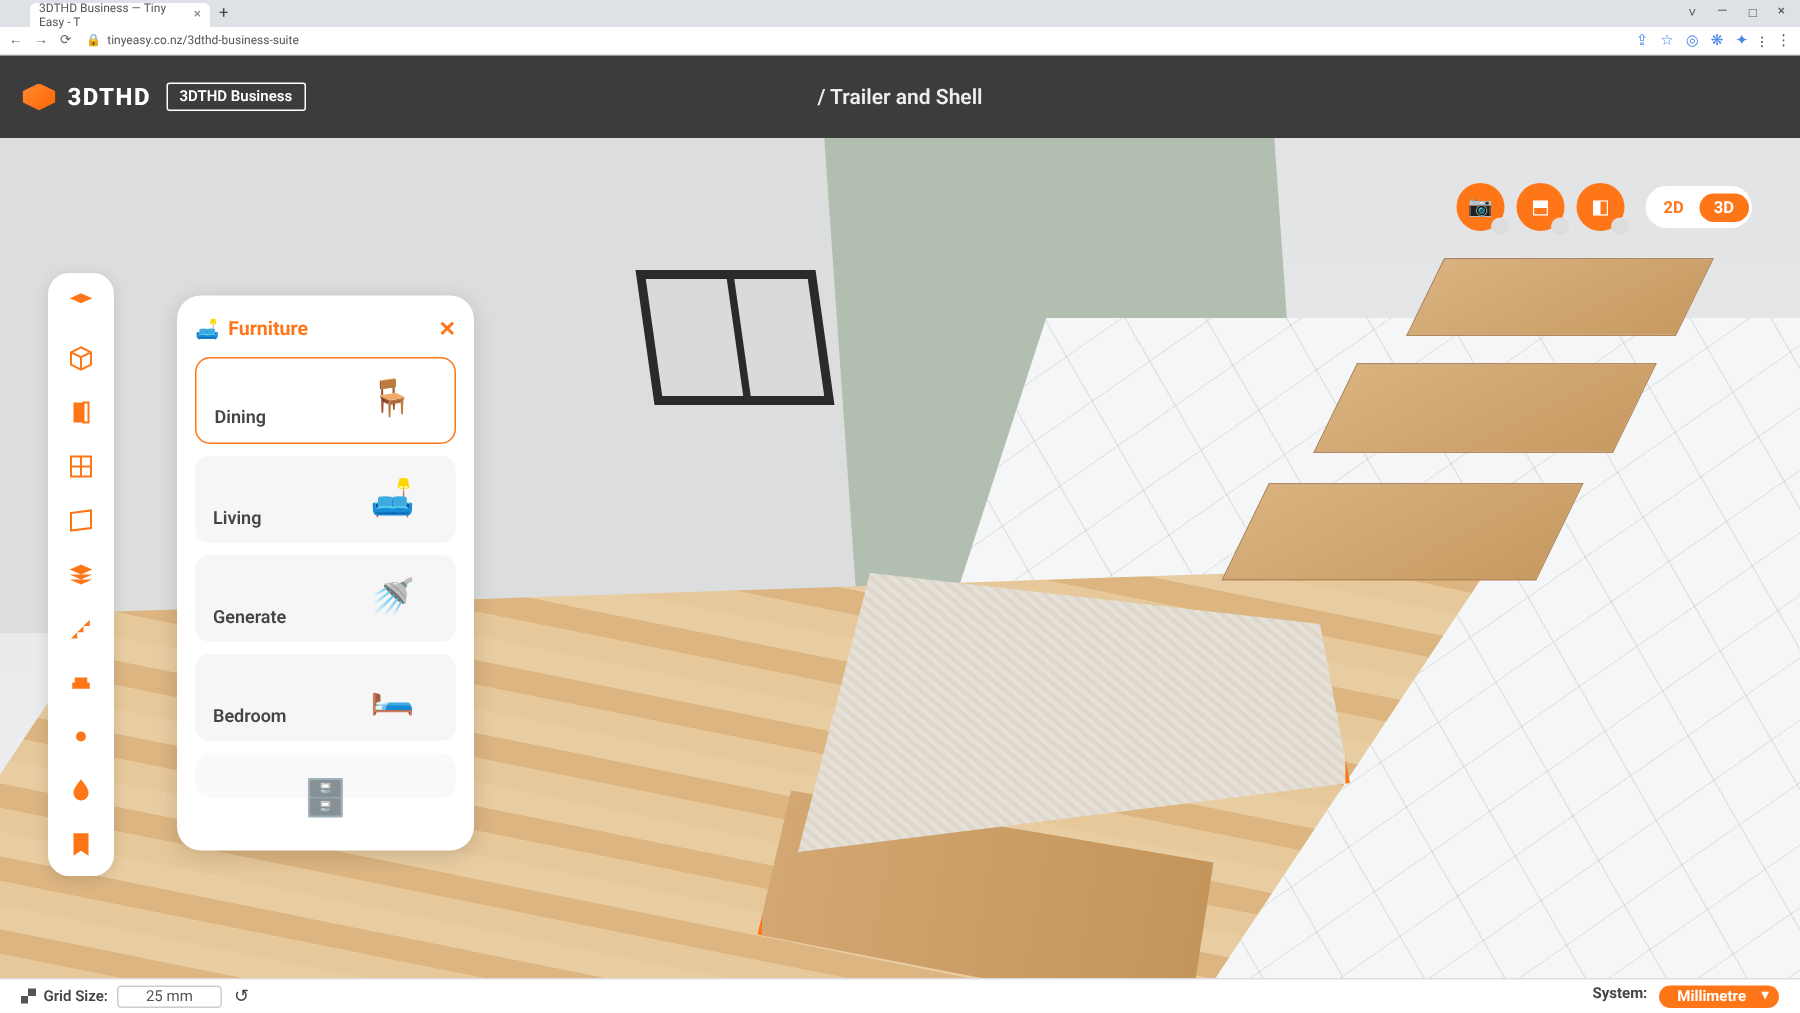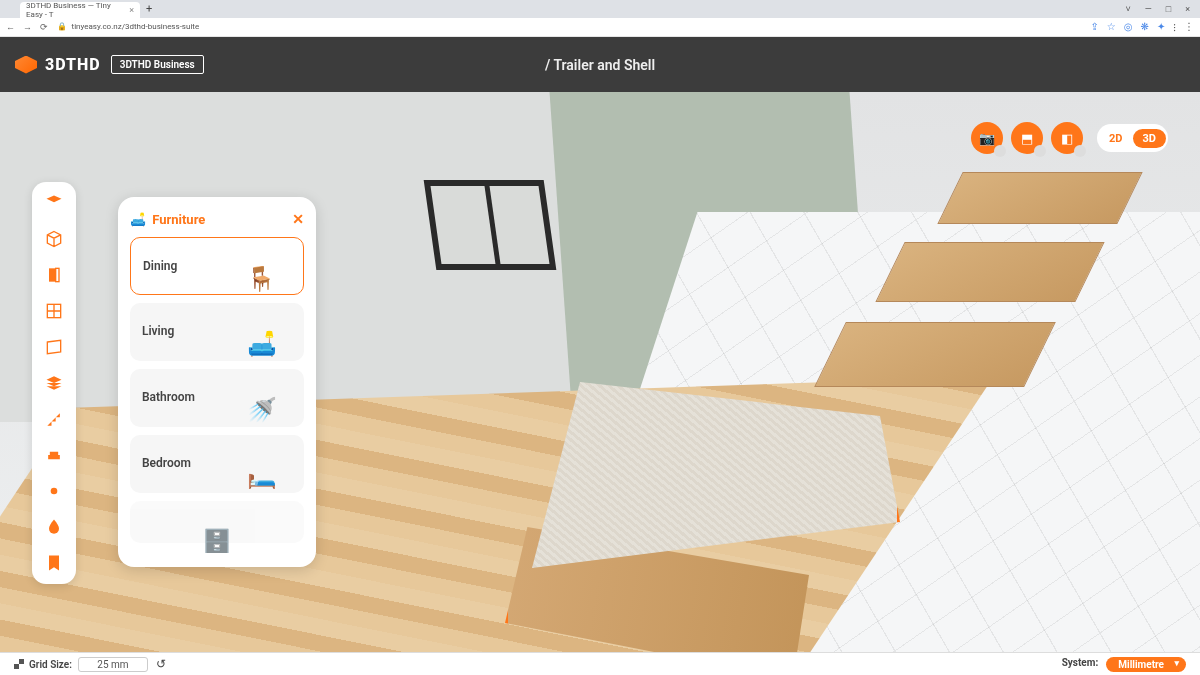--- a/index.html
+++ b/index.html
@@ -42,21 +42,21 @@
 .bench-top{position:absolute;left:0;top:0;width:400px;height:200px;background:repeating-linear-gradient(40deg,#e5e1d8 0 3px,#ddd7cc 3px 6px);clip-path:polygon(20% 5%,95% 22%,100% 75%,8% 98%);border:3px solid #ff7619}
 .bench-side{position:absolute;left:5px;top:155px;width:320px;height:160px;background:linear-gradient(100deg,#d4a874,#c29358);clip-path:polygon(7% 0%,95% 30%,90% 95%,0% 60%);border-left:3px solid #ff7619;border-bottom:3px solid #ff7619}
 .toolbar{position:absolute;left:32px;top:90px;width:44px;background:#fff;border-radius:14px;padding:10px 0;display:flex;flex-direction:column;align-items:center;gap:14px;box-shadow:0 2px 10px rgba(0,0,0,.12)}
 .tool{width:22px;height:22px;color:#ff7619;cursor:pointer;display:flex;align-items:center;justify-content:center}
 .tool svg{width:20px;height:20px;stroke:#ff7619;fill:none;stroke-width:1.6}
 .tool.filled svg{fill:#ff7619;stroke:none}
 .panel{position:absolute;left:118px;top:105px;width:198px;height:370px;background:#fff;border-radius:16px;box-shadow:0 3px 14px rgba(0,0,0,.15);padding:14px 12px;display:flex;flex-direction:column}
 .panel-head{display:flex;align-items:center;gap:6px;color:#ff7619;font-weight:700;font-size:13px;margin-bottom:10px}
 .panel-close{margin-left:auto;cursor:pointer;font-size:14px;color:#ff7619;font-weight:700}
 .panel-list{flex:1;overflow:hidden;position:relative}
-.cat{background:#f6f6f6;border-radius:10px;padding:21px 12px;margin-bottom:8px;display:flex;align-items:flex-start;justify-content:space-between;height:58px;cursor:pointer;font-size:12px;font-weight:600;color:#444}
+.cat{background:#f6f6f6;border-radius:10px;padding:10px 12px;margin-bottom:8px;display:flex;align-items:flex-end;justify-content:space-between;height:58px;cursor:pointer;font-size:12px;font-weight:600;color:#444}
 .cat.sel{background:#fff;border:1.5px solid #ff7619}
 .cat-img{width:60px;height:40px;display:flex;align-items:center;justify-content:center;font-size:24px;color:#aaa}
 .top-tools{position:absolute;right:32px;top:30px;display:flex;gap:8px;align-items:center}
 .orange-circ{width:32px;height:32px;border-radius:50%;background:#ff7619;display:flex;align-items:center;justify-content:center;color:#fff;font-size:13px;cursor:pointer;position:relative}
 .orange-circ::after{content:"";position:absolute;right:-3px;bottom:-3px;width:12px;height:12px;border-radius:50%;background:#ddd}
 .view-toggle{display:flex;background:#fff;border-radius:16px;height:28px;align-items:center;padding:2px;margin-left:6px}
 .vt{padding:3px 10px;font-size:11px;font-weight:700;color:#ff7619;border-radius:14px;cursor:pointer}
 .vt.active{background:#ff7619;color:#fff}
 .bottom-bar{position:absolute;left:0;right:0;bottom:0;height:23px;background:#fff;border-top:1px solid #ddd;display:flex;align-items:center;padding:0 14px;font-size:10px;color:#444}
 .grid-icon{display:inline-block;width:10px;height:10px;margin-right:5px;background:conic-gradient(#555 25%,transparent 0 50%,#555 0 75%,transparent 0)}
@@ -205,21 +205,21 @@
       <div class="panel-list">
         <div class="cat sel">
           <span>Dining</span>
           <span class="cat-img">🪑</span>
         </div>
         <div class="cat">
           <span>Living</span>
           <span class="cat-img">🛋️</span>
         </div>
         <div class="cat">
-          <span>Bathroom</span>
+          <span>Generate</span>
           <span class="cat-img">🚿</span>
         </div>
         <div class="cat">
           <span>Bedroom</span>
           <span class="cat-img">🛏️</span>
         </div>
         <div class="cat" style="height:30px;opacity:.6">
           <span class="cat-img" style="margin:auto">🗄️</span>
         </div>
 

